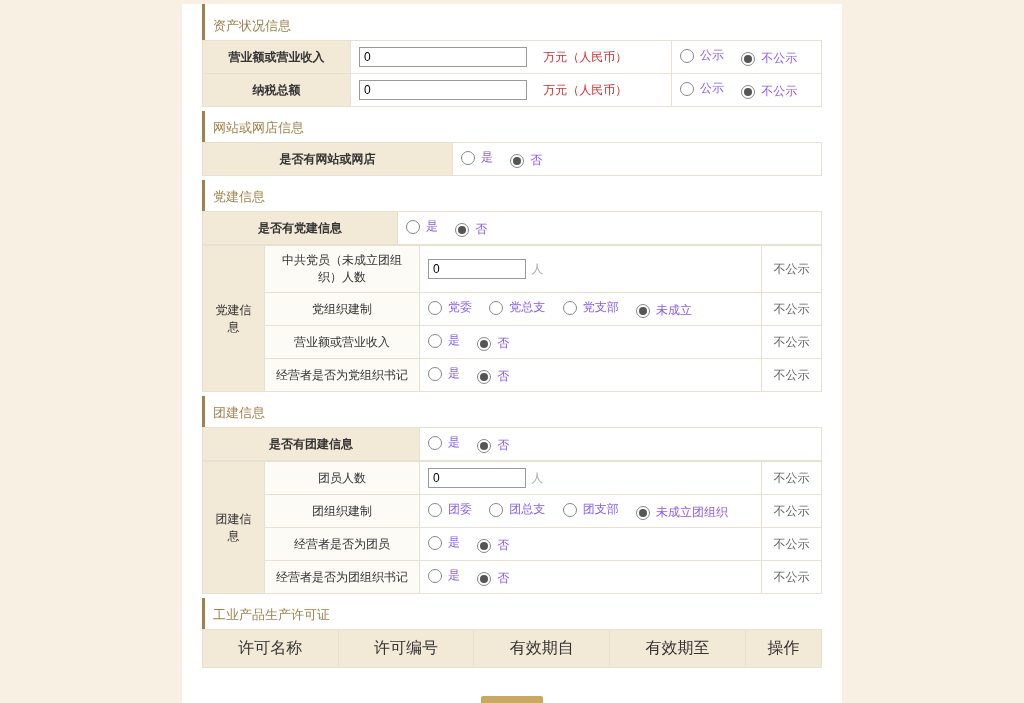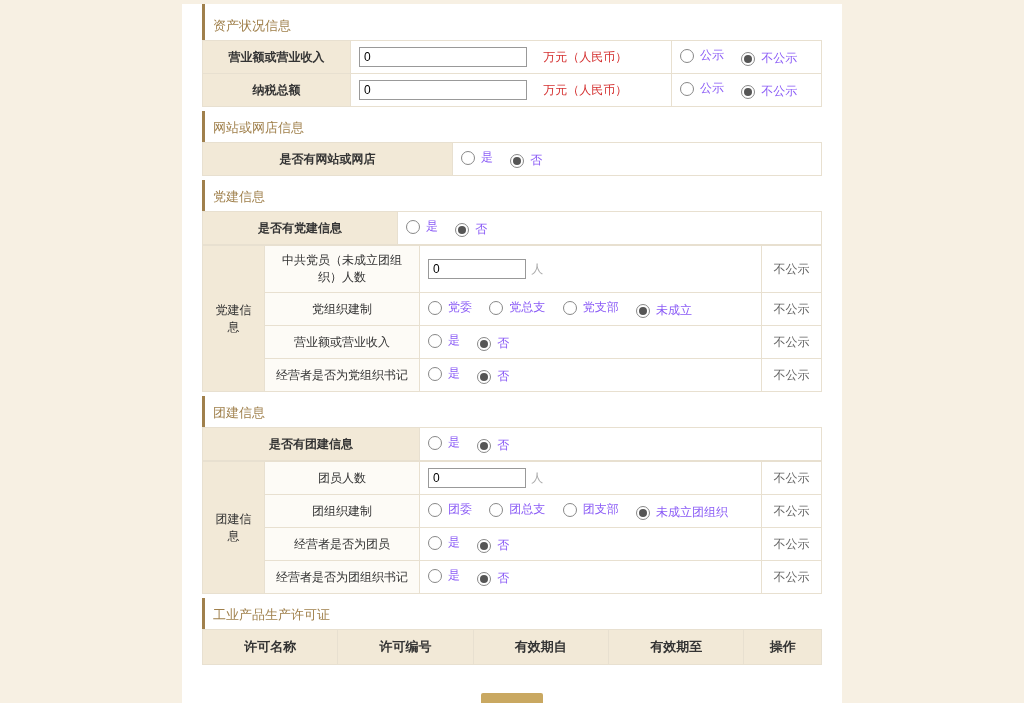--- a/index.html
+++ b/index.html
@@ -117,22 +117,21 @@
       color: #8b5cf6;
     }
     .unit-txt {
       color: #ababab;
       margin-left: 2px;
     }
     .header-table td {
       background: #f2e9d7;
       text-align: center;
       padding: 8px 4px;
-      font-size: 13px;
-      font-weight: bold;
+      font-size: 16px;
     }
     .add-btn-wrap {
       text-align: center;
       padding: 28px 0 40px 0;
     }
     .btn {
       display: inline-block;
       background: #c9a861;
       color: #fff;
       border: none;

